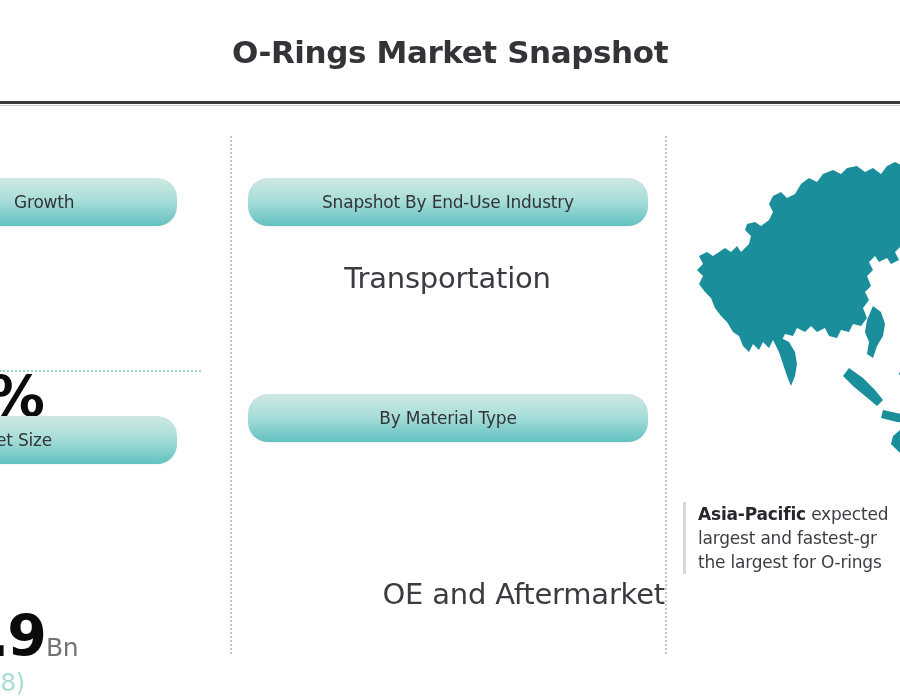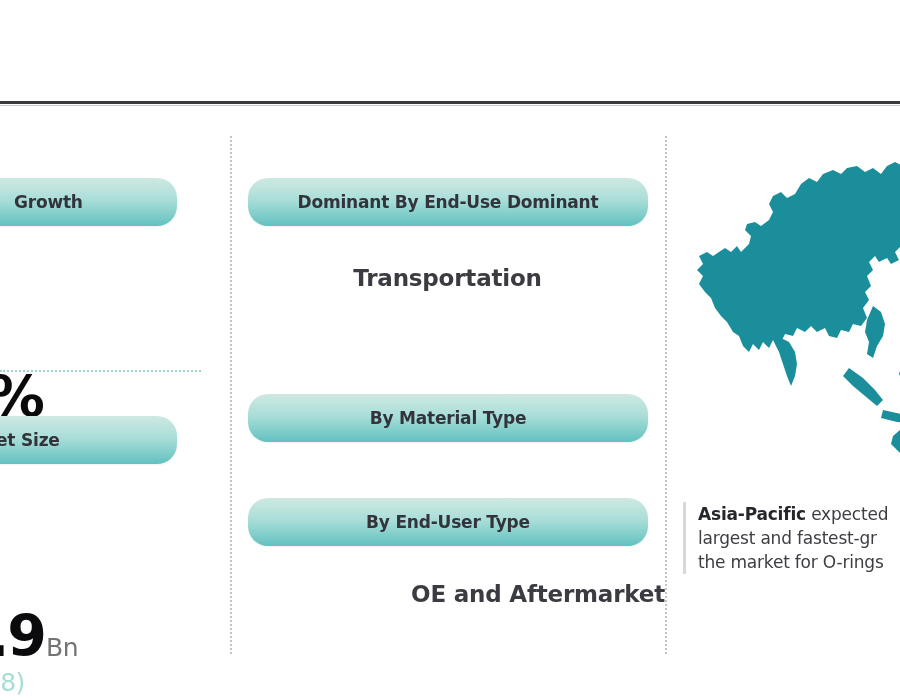--- a/index.html
+++ b/index.html
@@ -73,21 +73,21 @@
     height: 48px;
     border-radius: 20px;
     background: linear-gradient(180deg, #cfe8e2 0%, #aaded9 45%, #62c1c0 100%);
     display: flex;
     align-items: center;
     justify-content: center;
     box-shadow: 0 1px 2px rgba(0,0,0,0.06);
   }
   .pill-label {
     font-size: 17px;
-    font-weight: 700;
+    font-weight: 400;
     color: #33333a;
     letter-spacing: -0.2px;
     white-space: nowrap;
   }
 
   
   .col-left { position: absolute; left: 0; top: 0; width: 230px; height: 594px; }
 
   .pill-growth {
     left: -60px; top: 72px; width: 237px;
@@ -146,25 +146,24 @@
 
   .pill-center { left: 18px; width: 400px; }
   .pill-c1 { top: 72px; }
   .pill-c2 { top: 240px; margin-top: 48px; }
   .pill-c3 { top: 392px; }
 
   .center-value {
     position: absolute;
     left: 0; width: 435px;
     text-align: center;
-    font-size: 23px;
+    font-size: 29px;
     color: #3b3b42;
     letter-spacing: -0.2px;
     line-height: 31px;
-    font-weight: bold;
   }
   .val-1 { top: 157px; }
   .val-2 { top: 303px; }
   .val-3 { top: 473px; text-align: right; }
 
   
   .col-right { position: absolute; left: 665px; top: 4px; width: 235px; height: 594px; }
 
   .map-wrap {
     position: absolute;
@@ -185,20 +184,23 @@
     color: #3d3d44;
     letter-spacing: -0.2px;
   }
   .caption b { font-weight: 700; color: #26262c; }
 </style>
 </head>
 <body>
 
 <div class="canvas">
 
+  <div class="header">
+    <div class="header-title">O-Rings Market Snapshot</div>
+  </div>
   <div class="header-rule"></div>
   <div class="header-rule-soft"></div>
 
   <div class="body-area">
 
     <div class="divider divider-left"></div>
     <div class="divider divider-right"></div>
 
     <div class="col-left">
 
@@ -223,31 +225,28 @@
         <span class="num">5.9</span>
         <span class="unit">Bn</span>
       </div>
 
       <div class="year-range year-size">2028)</div>
     </div>
 
     <div class="col-center">
 
       <div class="pill pill-center pill-c1">
-        <span class="pill-label">Dominant By End-Use Dominant</span>
+        <span class="pill-label">Snapshot By End-Use Industry</span>
       </div>
       <div class="center-value val-1">Transportation</div>
 
       <div class="pill pill-center pill-c2">
         <span class="pill-label">By Material Type</span>
       </div>
 
-      <div class="pill pill-center pill-c3">
-        <span class="pill-label">By End-User Type</span>
-      </div>
       <div class="center-value val-3">OE and Aftermarket</div>
     </div>
 
     <div class="col-right">
 
       <div class="map-wrap">
         <svg viewBox="0 0 310 330" xmlns="http://www.w3.org/2000/svg">
           <g fill="#1b8e9c">
 
             <path d="M36 120
@@ -311,18 +310,18 @@
                      L286 286 L296 296 L302 310 L300 326 L292 330
                      L276 330 L262 326 L248 330 L234 326 L222 316
                      L214 308 Z"></path>
           </g>
         </svg>
       </div>
 
       <div class="caption">
         <b>Asia-Pacific</b><span> expected</span><br>
         <span>largest and fastest-gr</span><br>
-        <span>the market for O-rings</span>
+        <span>the largest for O-rings</span>
       </div>
     </div>
 
   </div>
 </div>
 
 </body></html>

